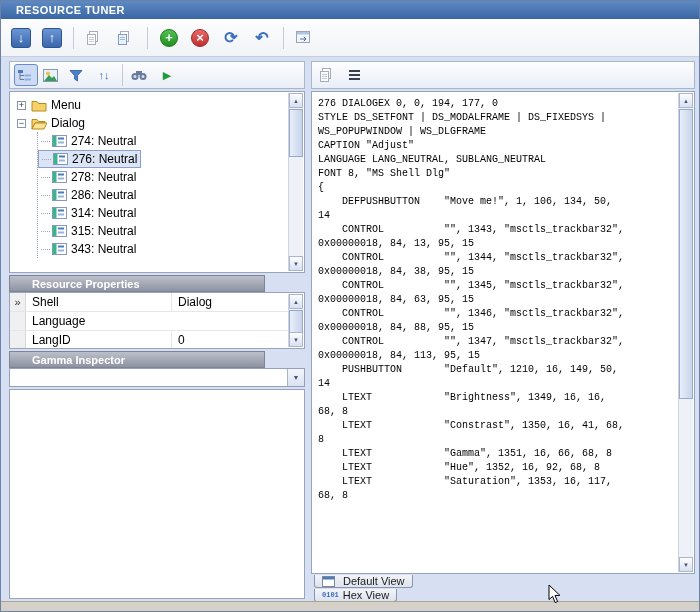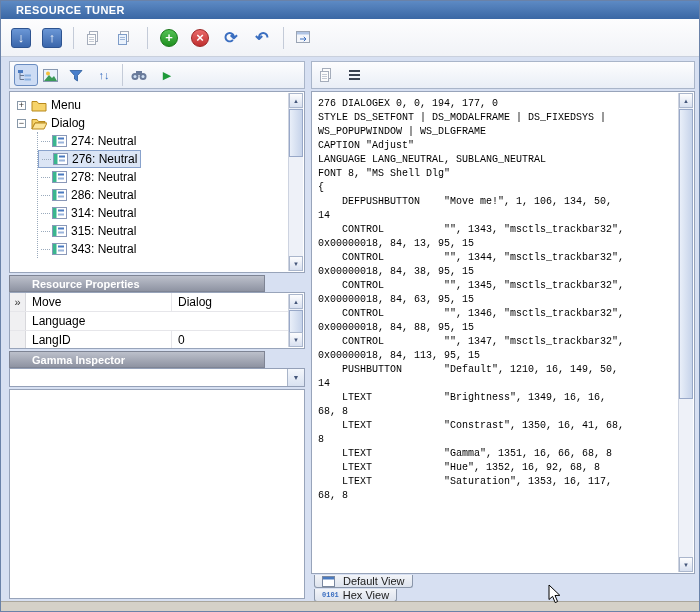--- a/index.html
+++ b/index.html
@@ -358,21 +358,21 @@
       <span class="sb-btn bottom">▼</span>
     </div>
   </div>
 
   <div class="section-header rp-header">
     <span>Resource Properties</span>
   </div>
   <div class="panel props-panel">
     <div class="prow">
       <span class="pgut">»</span>
-      <span class="pname">Move</span>
+      <span class="pname">Shell</span>
       <span class="pval">Dialog</span>
     </div>
     <div class="prow">
       <span class="pgut"></span>
       <span class="pval">Language</span>
     </div>
     <div class="prow">
       <span class="pgut"></span>
       <span class="pname">LangID</span>
       <span class="pval">0</span>

